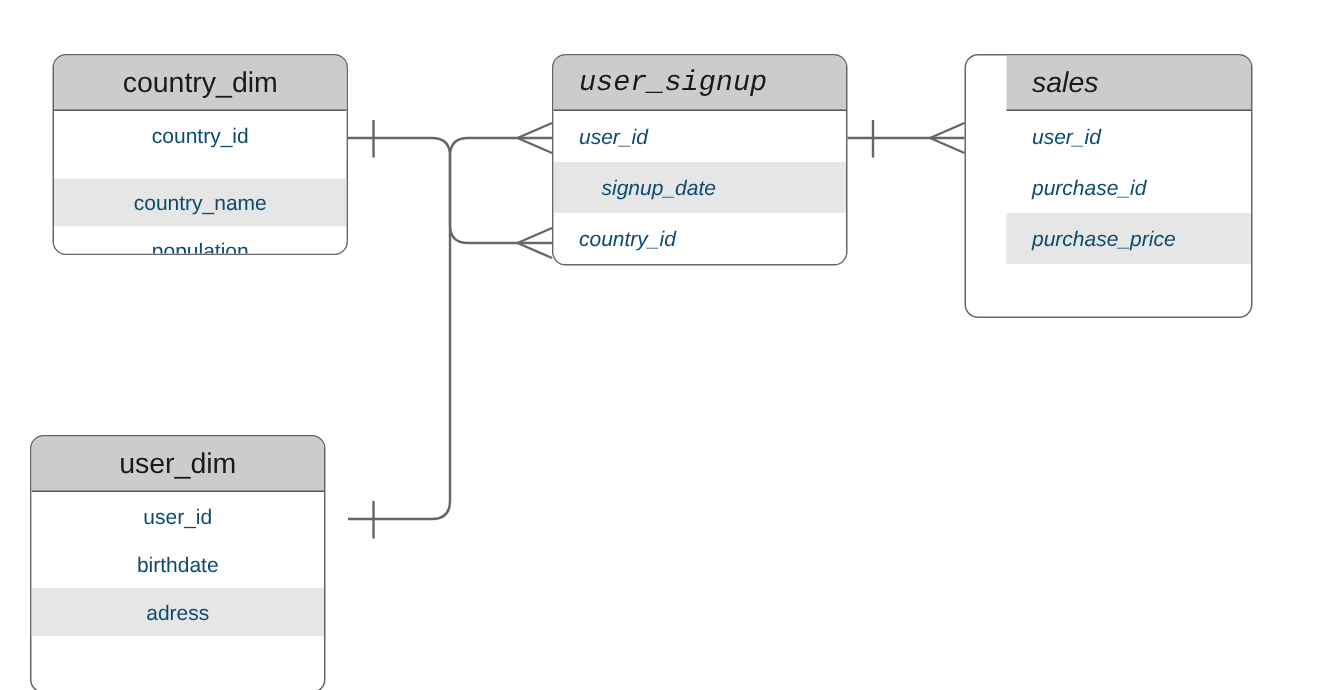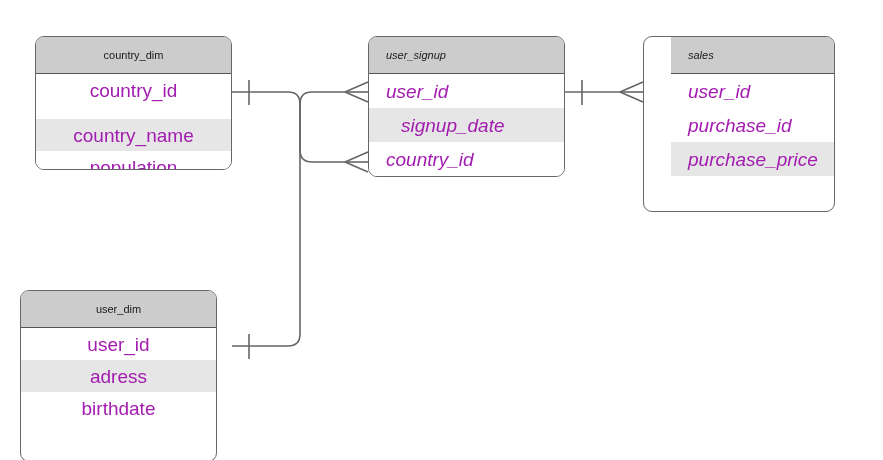--- a/index.html
+++ b/index.html
@@ -33,30 +33,30 @@
     border: 1px solid #666666;
     border-radius: 9px;
     background: #ffffff;
     overflow: hidden;
     box-shadow: 0 0 0 0 rgba(0,0,0,0);
   }
   .entity-title {
     box-sizing: border-box;
     background: #cccccc;
     color: #1a1a1a;
-    font-size: 11px;
+    font-size: 19px;
     line-height: 1;
     display: flex;
     align-items: center;
     border-bottom: 1px solid #555555;
   }
   .attr {
     box-sizing: border-box;
-    color: #a21caf;
-    font-size: 19px;
+    color: #0c4a6e;
+    font-size: 14px;
     line-height: 1;
     display: flex;
     align-items: center;
     background: #ffffff;
   }
   .attr.shaded {
     background: #e6e6e6;
   }
   
   .style-plain .entity-title,
@@ -121,33 +121,33 @@
   </svg>
 
   <div class="entity style-plain" style="left:35px; top:36px; width:197px; height:134px;">
     <div class="entity-title" style="height:37px;">country_dim</div>
     <div class="attr" style="height:32px;">country_id</div>
     <div class="attr shaded" style="height:32px;margin-top:13px;">country_name</div>
     <div class="attr" style="height:32px;">population</div>
   </div>
 
   <div class="entity style-italic" style="left:368px; top:36px; width:197px; height:141px;">
-    <div class="entity-title" style="height:37px;">user_signup</div>
+    <div class="entity-title" style="height:37px;font-family:Liberation Mono, monospace;">user_signup</div>
     <div class="attr" style="height:34px;">user_id</div>
     <div class="attr shaded" style="height:34px;padding-left:32px;">signup_date</div>
     <div class="attr" style="height:34px;">country_id</div>
   </div>
 
   <div class="entity style-italic" style="left:643px; top:36px; width:192px; height:176px;padding-left:27px;">
     <div class="entity-title" style="height:37px;">sales</div>
     <div class="attr" style="height:34px;">user_id</div>
     <div class="attr" style="height:34px;">purchase_id</div>
     <div class="attr shaded" style="height:34px;">purchase_price</div>
   </div>
 
   <div class="entity style-plain" style="left:20px; top:290px; width:197px; height:172px;">
     <div class="entity-title" style="height:37px;">user_dim</div>
     <div class="attr" style="height:32px;">user_id</div>
+    <div class="attr" style="height:32px;">birthdate</div>
     <div class="attr shaded" style="height:32px;">adress</div>
-    <div class="attr" style="height:32px;">birthdate</div>
   </div>
 
 </div>
 
 </body></html>

